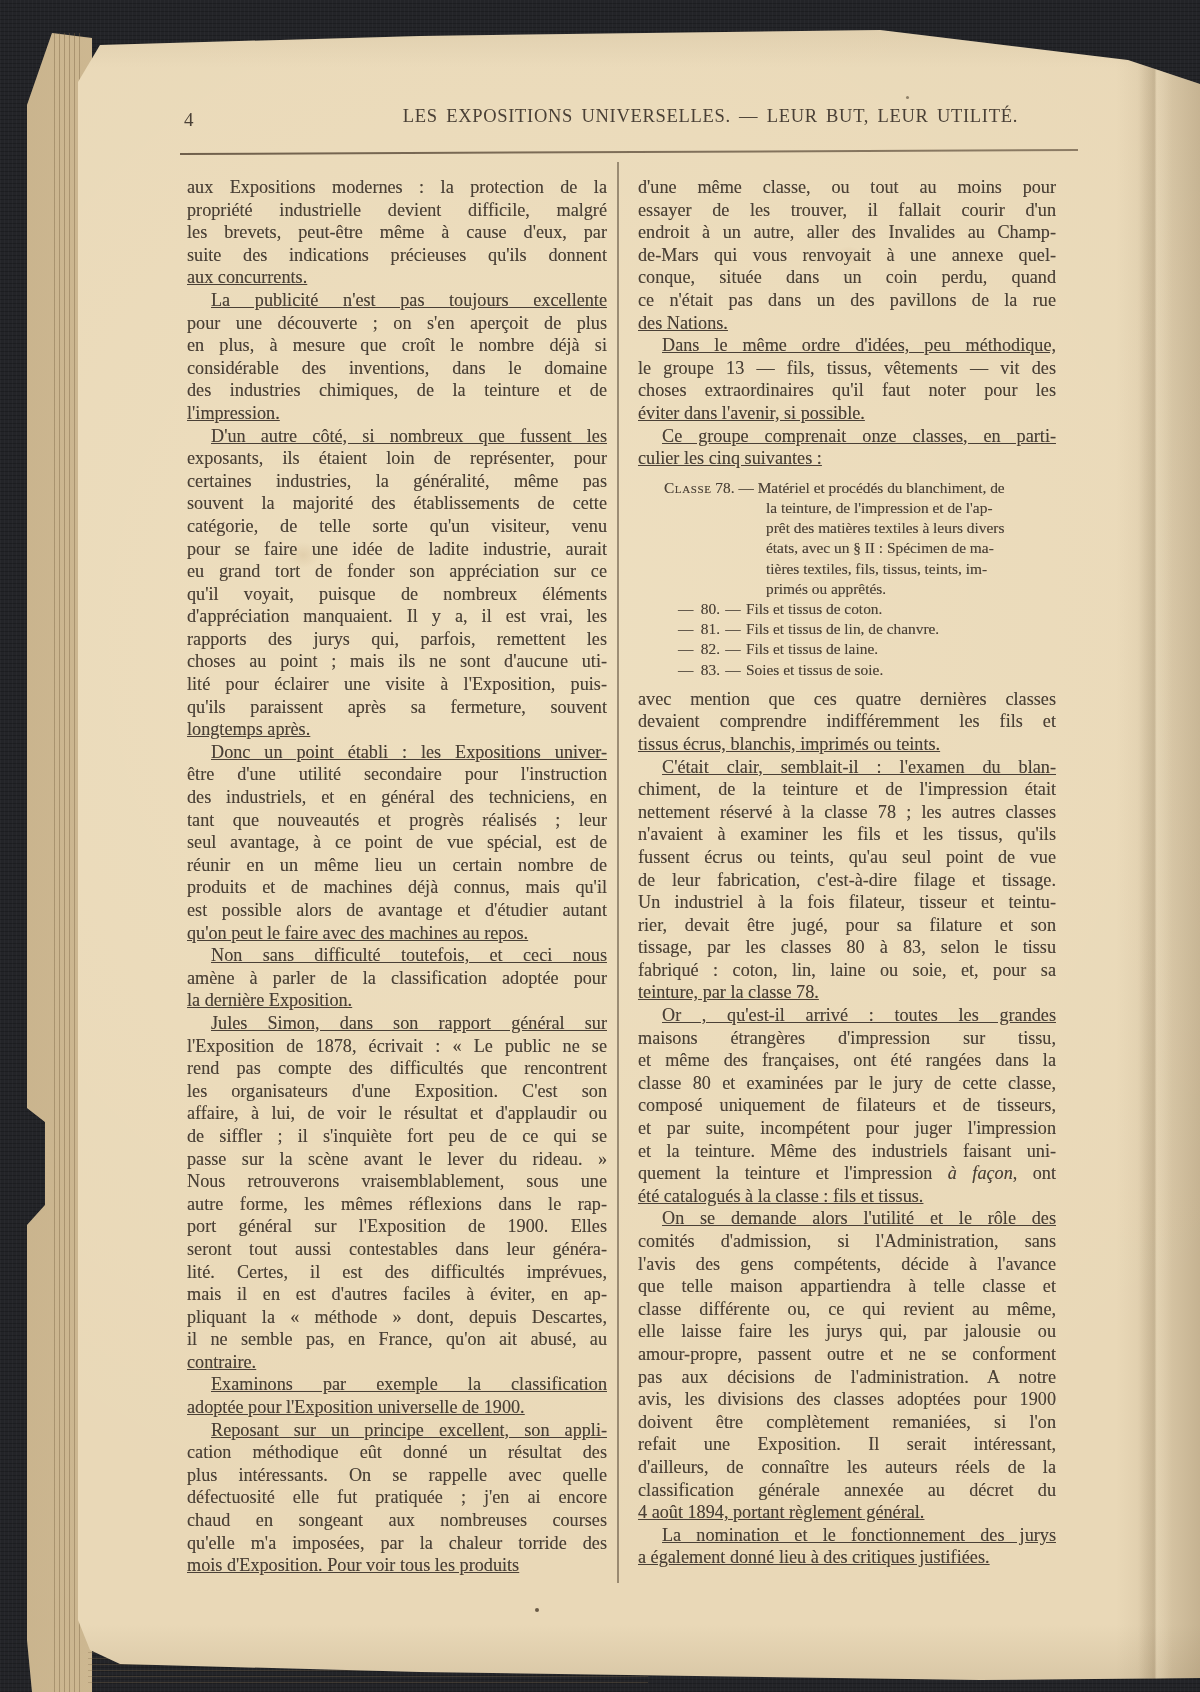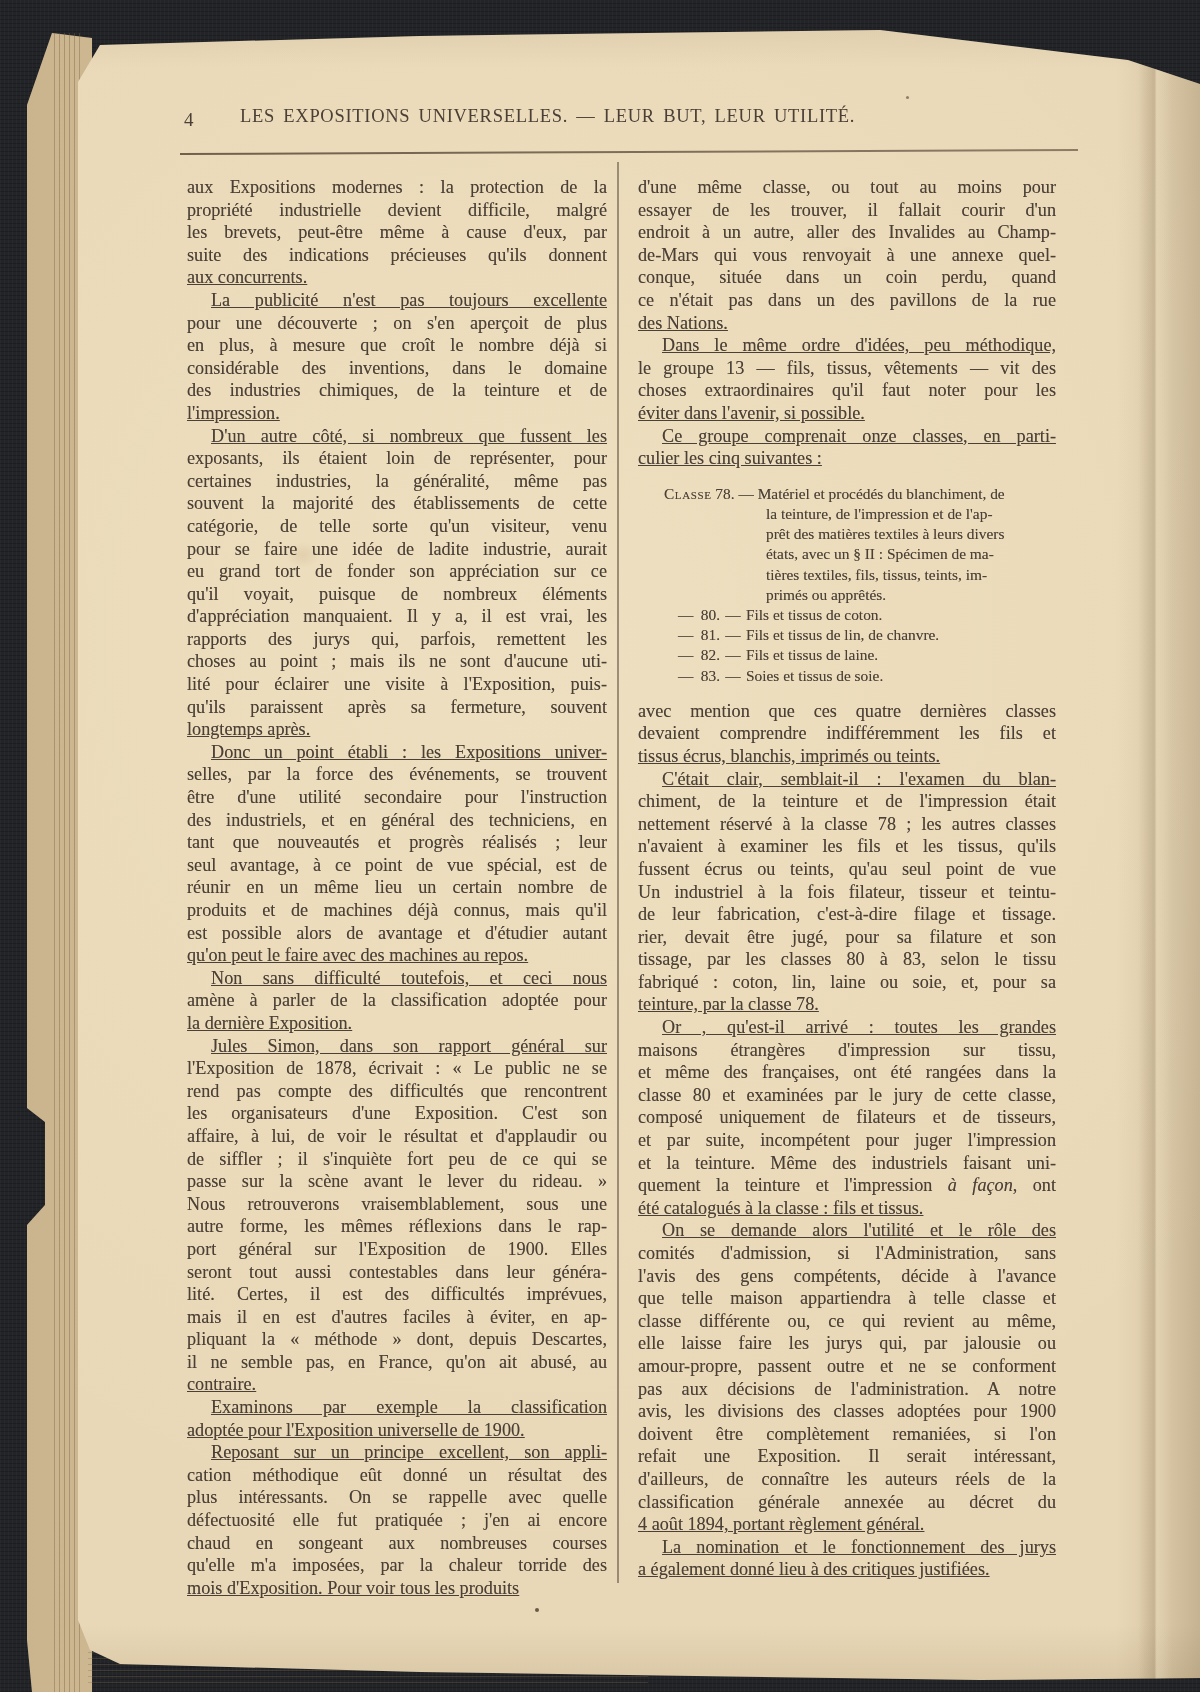--- a/index.html
+++ b/index.html
@@ -56,21 +56,21 @@
   .stain2{position:absolute;left:836px;top:246px;width:26px;height:20px;border-radius:50%;
     background:radial-gradient(closest-side,rgba(162,122,70,.10),rgba(162,122,70,0));}
   .speck{position:absolute;left:535px;top:1608px;width:4px;height:4px;border-radius:50%;
     background:rgba(82,68,50,.85);}
   .speck2{position:absolute;left:906px;top:96px;width:3px;height:3px;border-radius:50%;
     background:rgba(82,68,50,.6);}
   
   .header{position:absolute;left:180px;top:106px;width:898px;height:34px;color:var(--ink);}
   .pagenum{position:absolute;left:4px;top:3px;font-size:19px;}
   .running-title{
-    position:absolute;left:60px;right:60px;top:0;text-align:left;
+    position:absolute;left:60px;right:60px;top:0;text-align:right;
     font-size:18.5px;letter-spacing:.7px;word-spacing:3px;white-space:nowrap;
   }
   .header-rule{
     position:absolute;left:180px;top:151px;width:898px;height:2px;
     background:linear-gradient(to right, rgba(90,74,56,.85), rgba(90,74,56,.65));
     transform:rotate(-0.25deg);
   }
   .divider{
     position:absolute;left:617px;top:162px;width:2px;height:1421px;
     background:rgba(90,74,56,.55);
@@ -78,21 +78,21 @@
   
   .col{position:absolute;top:176px;color:var(--ink);font-size:18.2px;line-height:22.6px;
        text-shadow:0 0 .4px rgba(74,64,54,.45);}
   .col-left{left:180px;width:420px;margin-left:7px;}
   .col-right{left:638px;width:418px;}
   .bl{min-height:22.6px;}
   .jl{text-align:justify;text-align-last:justify;}
   .jl.last{text-align-last:left;text-decoration:underline;}
   .bl.ind{padding-left:24px;text-decoration:underline;}
   
-  .classlist{margin:14px 0;font-size:15.4px;line-height:20.2px;}
+  .classlist{margin:8px 0;font-size:15.4px;line-height:20.2px;}
   .cl-head{padding-left:26px;}
   .cl-head .sc{font-variant:small-caps;letter-spacing:.6px;}
   .cl-wrap{padding-left:128px;}
   .cl-row{padding-left:0;}
   .cl-dash{display:inline-block;width:48px;padding-left:40px;box-sizing:border-box;}
   .cl-num{display:inline-block;width:34px;text-align:right;}
   .cl-sep{display:inline-block;width:26px;text-align:center;}
   i{font-style:italic;}
 </style>
 </head>
@@ -147,21 +147,20 @@
         <div class="bl jl">qu'il voyait, puisque de nombreux éléments</div>
         <div class="bl jl">d'appréciation manquaient. Il y a, il est vrai, les</div>
         <div class="bl jl">rapports des jurys qui, parfois, remettent les</div>
         <div class="bl jl">choses au point ; mais ils ne sont d'aucune uti-</div>
         <div class="bl jl">lité pour éclairer une visite à l'Exposition, puis-</div>
         <div class="bl jl">qu'ils paraissent après sa fermeture, souvent</div>
         <div class="bl jl last">longtemps après.</div>
       </div>
       <div class="para">
         <div class="bl jl ind">Donc un point établi : les Expositions univer-</div>
-        <div class="bl jl">selles, par la force des événements, se trouvent</div>
         <div class="bl jl">être d'une utilité secondaire pour l'instruction</div>
         <div class="bl jl">des industriels, et en général des techniciens, en</div>
         <div class="bl jl">tant que nouveautés et progrès réalisés ; leur</div>
         <div class="bl jl">seul avantage, à ce point de vue spécial, est de</div>
         <div class="bl jl">réunir en un même lieu un certain nombre de</div>
         <div class="bl jl">produits et de machines déjà connus, mais qu'il</div>
         <div class="bl jl">est possible alors de avantage et d'étudier autant</div>
         <div class="bl jl last">qu'on peut le faire avec des machines au repos.</div>
       </div>
       <div class="para">
@@ -237,22 +236,22 @@
         <div class="bl jl">avec mention que ces quatre dernières classes</div>
         <div class="bl jl">devaient comprendre indifféremment les fils et</div>
         <div class="bl jl last">tissus écrus, blanchis, imprimés ou teints.</div>
       </div>
       <div class="para">
         <div class="bl jl ind">C'était clair, semblait-il : l'examen du blan-</div>
         <div class="bl jl">chiment, de la teinture et de l'impression était</div>
         <div class="bl jl">nettement réservé à la classe 78 ; les autres classes</div>
         <div class="bl jl">n'avaient à examiner les fils et les tissus, qu'ils</div>
         <div class="bl jl">fussent écrus ou teints, qu'au seul point de vue</div>
+        <div class="bl jl">de leur fabrication, c'est-à-dire filage et tissage.</div>
         <div class="bl jl">Un industriel à la fois filateur, tisseur et teintu-</div>
-        <div class="bl jl">de leur fabrication, c'est-à-dire filage et tissage.</div>
         <div class="bl jl">rier, devait être jugé, pour sa filature et son</div>
         <div class="bl jl">tissage, par les classes 80 à 83, selon le tissu</div>
         <div class="bl jl">fabriqué : coton, lin, laine ou soie, et, pour sa</div>
         <div class="bl jl last">teinture, par la classe 78.</div>
       </div>
       <div class="para">
         <div class="bl jl ind">Or , qu'est-il arrivé : toutes les grandes</div>
         <div class="bl jl">maisons étrangères d'impression sur tissu,</div>
         <div class="bl jl">et même des françaises, ont été rangées dans la</div>
         <div class="bl jl">classe 80 et examinées par le jury de cette classe,</div>

